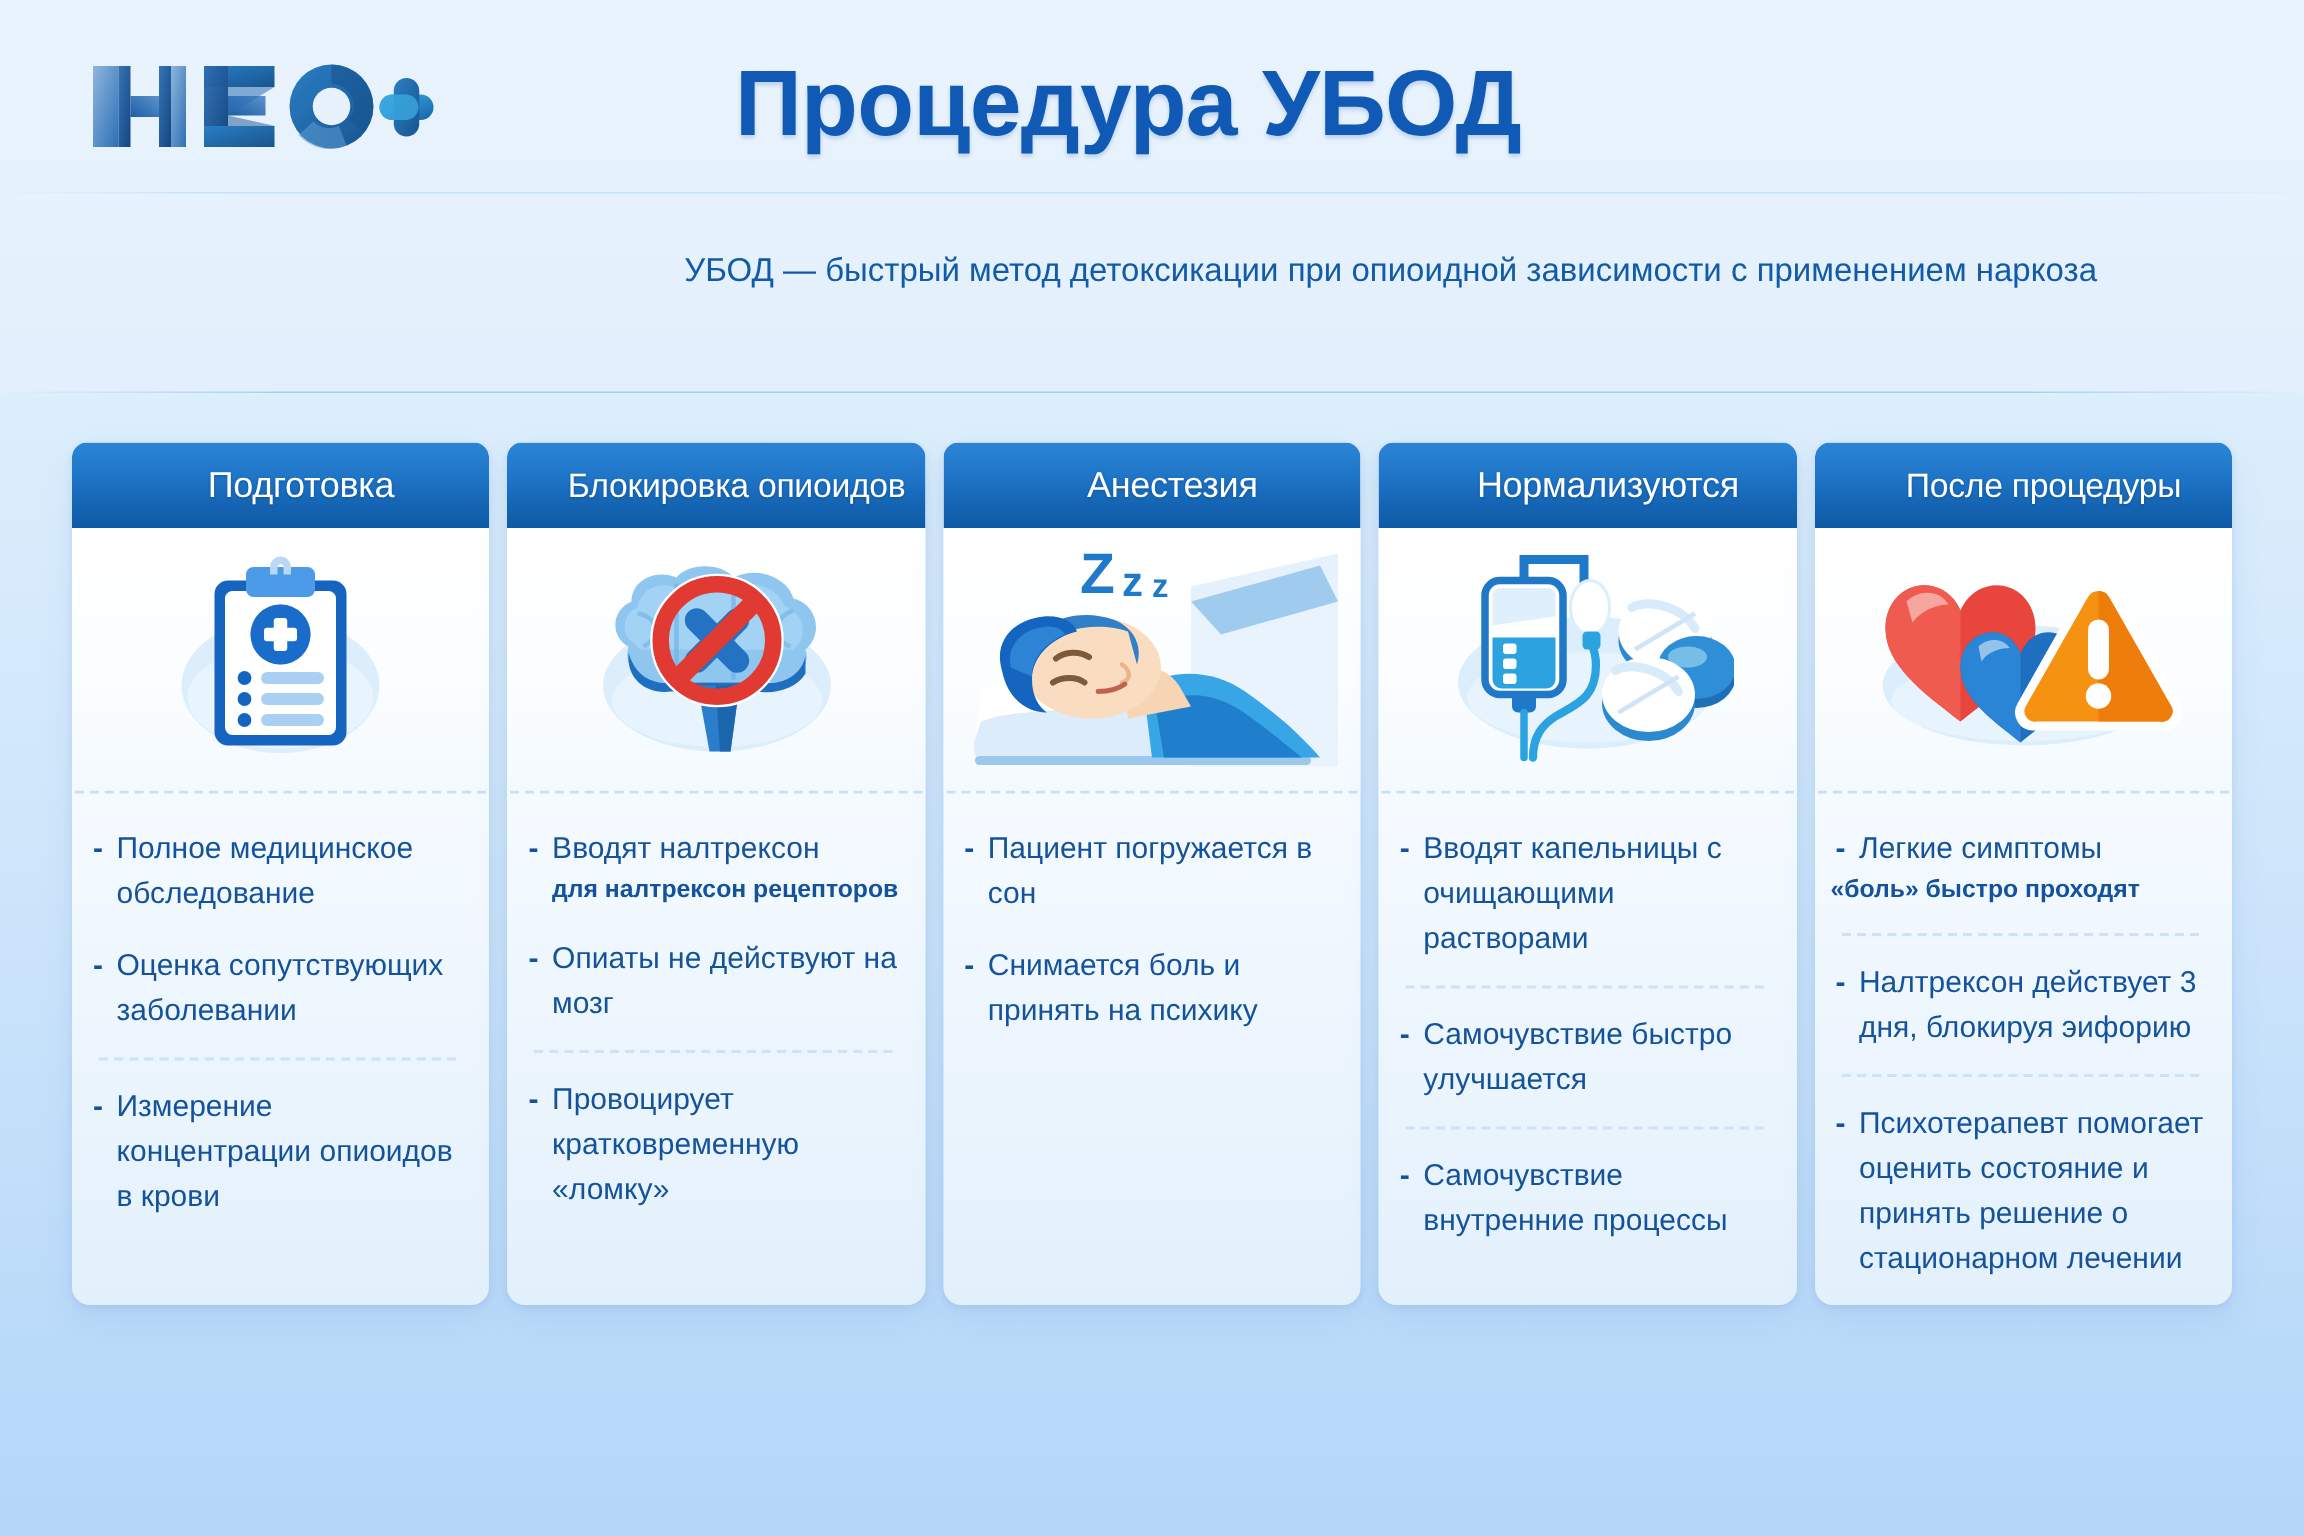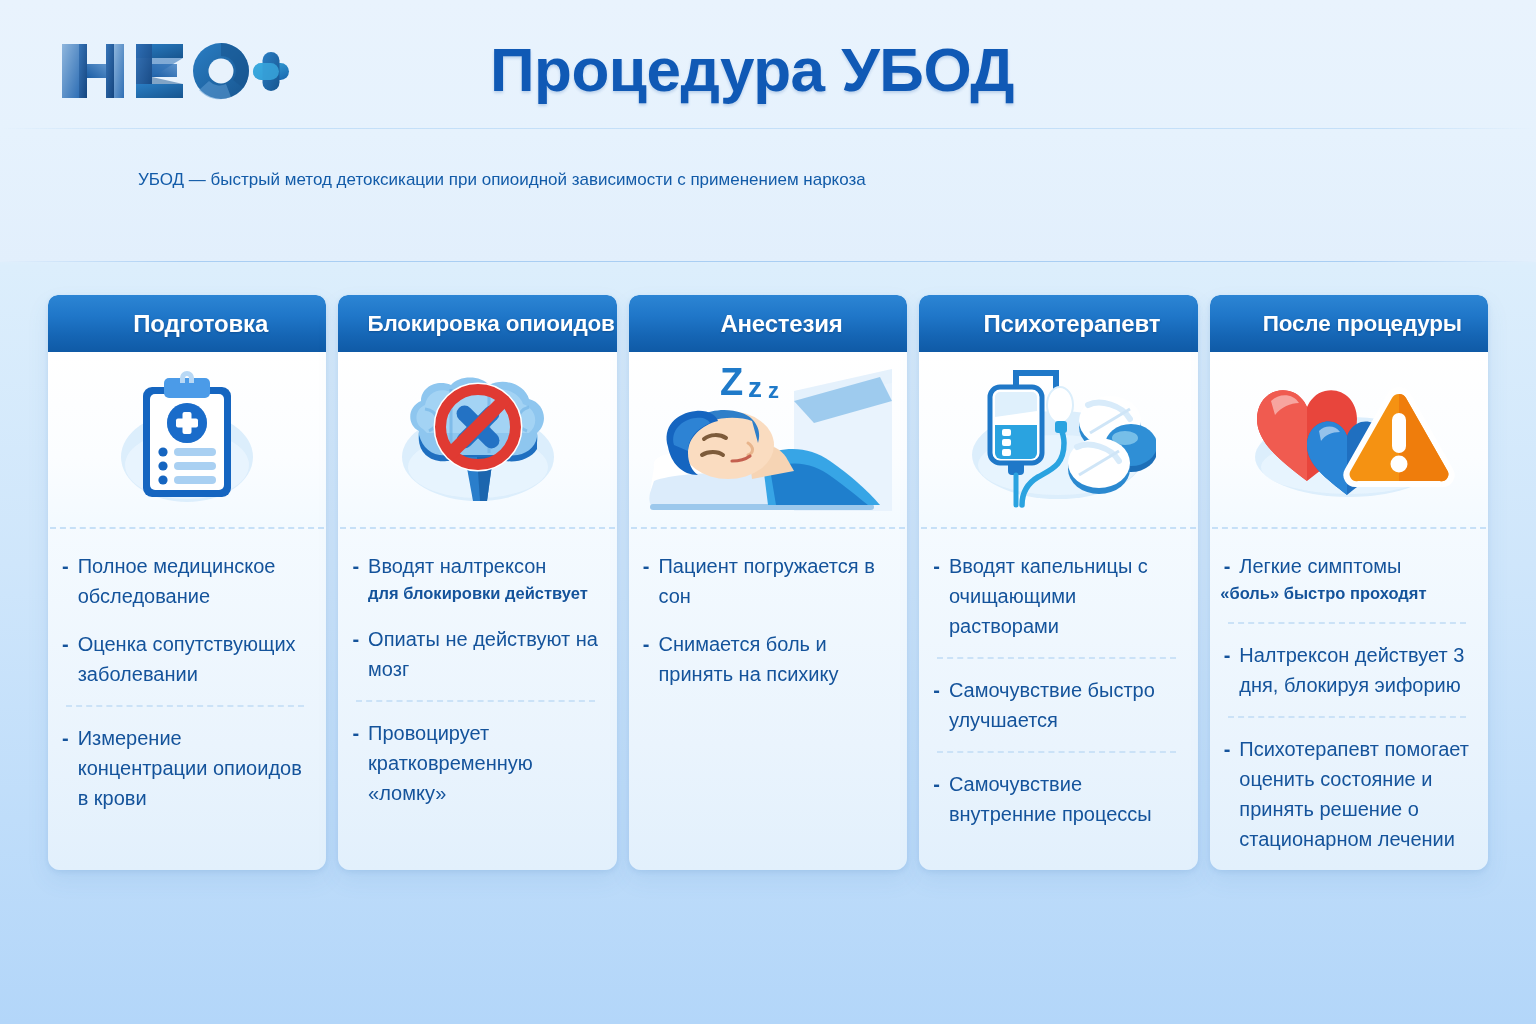--- a/index.html
+++ b/index.html
@@ -55,22 +55,22 @@
     letter-spacing: -0.5px;
     color: #1059b5;
     text-shadow: 0 2px 3px rgba(30,90,170,.22);
   }
 
   .subtitle {
     position: absolute;
     left: 50%; top: 158px;
     transform: translateX(-50%);
     width: 1260px;
-    text-align: left;
-    font-size: 17px;
+    text-align: right;
+    font-size: 22px;
     line-height: 43px;
     color: #125ba8;
     font-weight: 400;
   }
 
   
   .cards {
     position: absolute;
     left: 48px; top: 295px;
     width: 1440px; height: 575px;
@@ -92,21 +92,21 @@
   .card-header {
     height: 57px;
     flex: 0 0 57px;
     border-radius: 9px 9px 0 0;
     background: linear-gradient(180deg, #2c85d4 0%, #1f76c8 38%, #1565b4 72%, #0f5aa6 100%);
     color: #ffffff;
     display: flex;
     align-items: center;
     justify-content: center;
     font-size: 24px;
-    font-weight: 700;
+    font-weight: 400;
     letter-spacing: -0.2px;
     text-shadow: 0 1px 2px rgba(0,40,90,.35);
     white-space: nowrap;
     padding-left: 27px;
   }
   .card-header.compact { font-size: 22.5px; }
 
   .icon-zone {
     flex: 0 0 175px;
     position: relative;
@@ -296,21 +296,21 @@
         <circle cx="89" cy="62" r="37.5" fill="none" stroke="#e03a32" stroke-width="11"></circle>
         <rect x="47" y="55" width="84" height="13" rx="6" fill="#e03a32" transform="rotate(-45 89 62)"></rect>
       </svg>
     </div>
     <div class="icon-sep"></div>
     <div class="bullets">
       <div class="bullet strong">
         <span class="dash">-</span>
         <span class="txt">
           <span class="lead">Вводят налтрексон</span>
-          <span class="sub">для блокировки действует</span>
+          <span class="sub">для налтрексон рецепторов</span>
         </span>
       </div>
       <div class="bullet-gap"></div>
       <div class="bullet">
         <span class="dash">-</span>
         <span class="txt">Опиаты не действуют на мозг</span>
       </div>
       <div class="bullet-div"></div>
       <div class="bullet strong">
         <span class="dash">-</span>
@@ -362,21 +362,21 @@
       </div>
       <div class="bullet-gap"></div>
       <div class="bullet">
         <span class="dash">-</span>
         <span class="txt">Снимается боль и принять на психику</span>
       </div>
     </div>
   </div>
 
   <div class="card">
-    <div class="card-header">Психотерапевт</div>
+    <div class="card-header">Нормализуются</div>
     <div class="icon-zone">
       <svg width="196" height="150" viewBox="0 0 196 150">
         <ellipse cx="98" cy="90" rx="86" ry="44" fill="#dceefc"></ellipse>
         <ellipse cx="98" cy="100" rx="80" ry="30" fill="#eaf5fe" opacity=".8"></ellipse>
 
         <path d="M56 20 L56 8 L96 8 L96 26" stroke="#1f78c8" stroke-width="6" fill="none" stroke-linecap="round"></path>
 
         <rect x="30" y="22" width="52" height="76" rx="10" fill="#ffffff" stroke="#1f78c8" stroke-width="5"></rect>
         <rect x="35" y="27" width="42" height="30" rx="5" fill="#dff0fc"></rect>
         <path d="M35 52 L77 46 L77 57 L35 57 Z" fill="#ffffff"></path>

